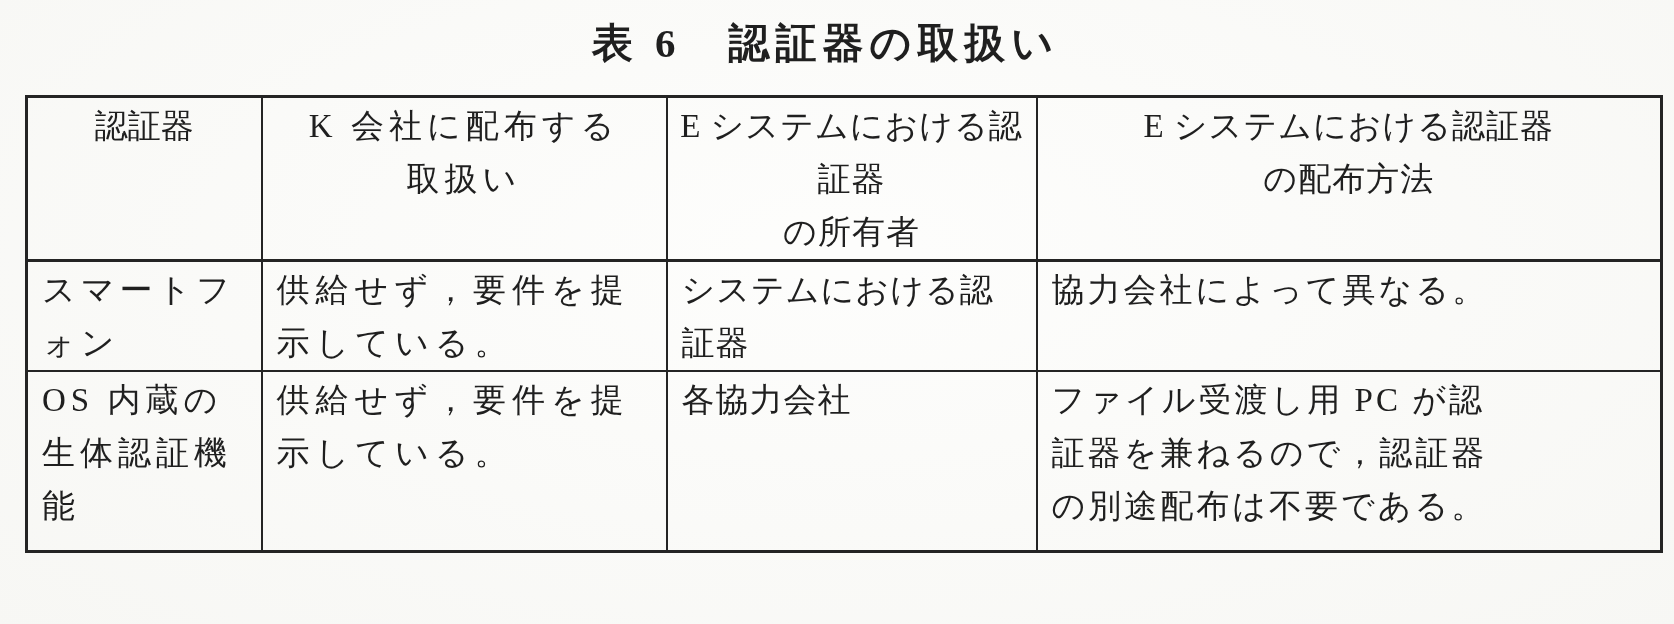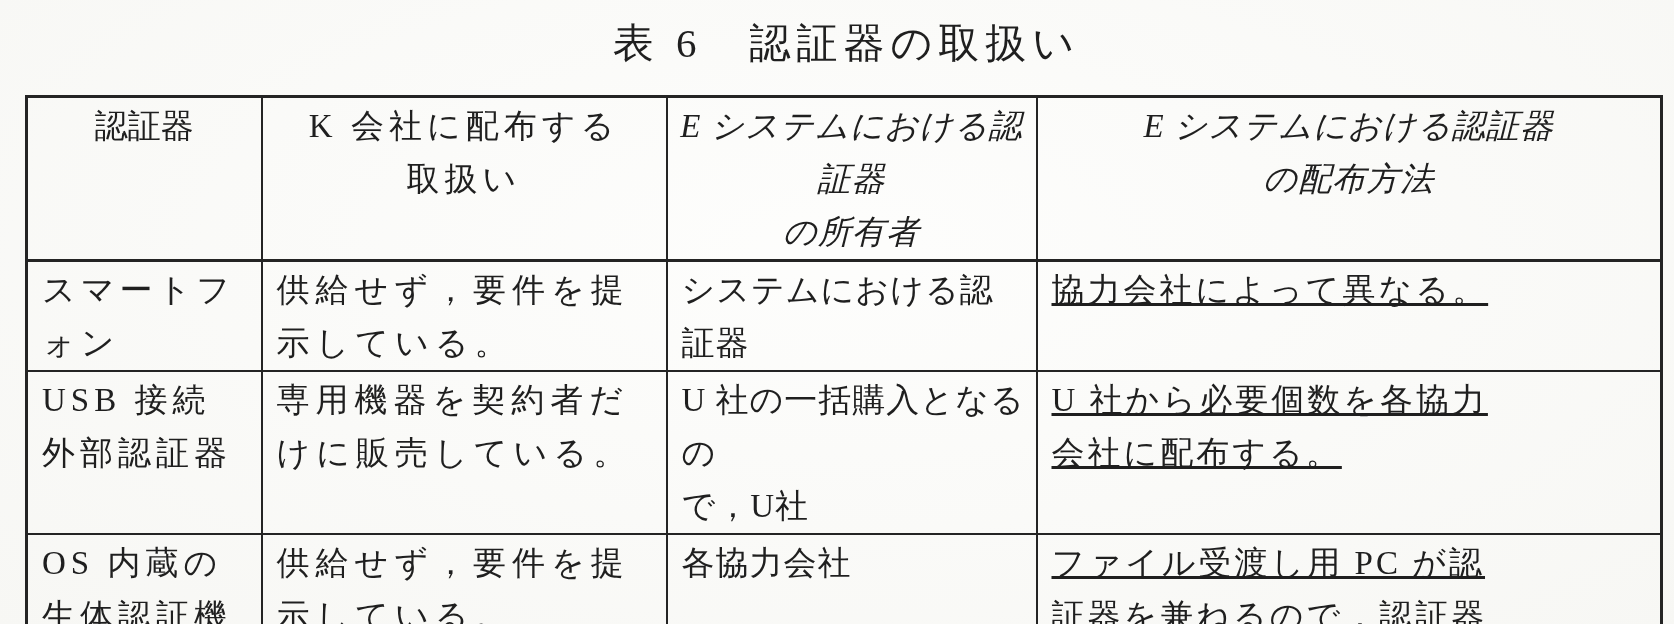--- a/index.html
+++ b/index.html
@@ -13,26 +13,26 @@
     position: relative;
     width: 1674px;
     height: 624px;
     overflow: hidden;
     background:
       radial-gradient(ellipse at 50% 40%, rgba(255,255,255,0.6), rgba(0,0,0,0.015)),
       #fbfbf8;
   }
   .caption {
     position: absolute;
-    left: 29px;
+    left: 8px;
     top: 16px;
     width: 1635px;
     text-align: center;
     font-size: 41px;
-    font-weight: 400;
+    font-weight: 700;
     letter-spacing: 6px;
     white-space: pre;
   }
   table.doc-table {
     position: absolute;
     left: 25px;
     top: 95px;
     width: 1635px;
     table-layout: fixed;
     border-collapse: collapse;
@@ -58,25 +58,25 @@
     padding-left: 6px;
     padding-right: 6px;
     border-bottom-width: 3px;
   }
   tr.r-head { height: 103px; }
   tr.r0 { height: 109px; }
   tr.r1 { height: 106px; }
   tr.r2 { height: 180px; }
 
   th.h1 { letter-spacing: 5px; }
-  th.h2, th.h3 { letter-spacing: 1px; font-style: italic; }
+  th.h2, th.h3 { letter-spacing: 1px; }
   td.c0 { letter-spacing: 5px; border-radius: 26px; }
   td.c1 { letter-spacing: 6px; }
   td.c2 { letter-spacing: 1px; }
-  td.c3 { letter-spacing: 3px; text-decoration: underline; }
+  td.c3 { letter-spacing: 3px; }
 </style>
 </head>
 <body>
 
 <div class="page">
 
   <div class="caption">表 6　認証器の取扱い</div>
 
   <table class="doc-table">
     <colgroup>
@@ -98,30 +98,20 @@
     </thead>
     <tbody>
       <tr class="r0">
         <td class="c0">スマートフ
 ォン</td>
         <td class="c1">供給せず，要件を提
 示している。</td>
         <td class="c2">システムにおける認証器</td>
         <td class="c3">協力会社によって異なる。</td>
       </tr>
-      <tr class="r1">
-        <td class="c0">USB 接続
-外部認証器</td>
-        <td class="c1">専用機器を契約者だ
-けに販売している。</td>
-        <td class="c2">U 社の一括購入となるの
-で，U社</td>
-        <td class="c3">U 社から必要個数を各協力
-会社に配布する。</td>
-      </tr>
       <tr class="r2">
         <td class="c0">OS 内蔵の
 生体認証機
 能</td>
         <td class="c1">供給せず，要件を提
 示している。</td>
         <td class="c2">各協力会社</td>
         <td class="c3">ファイル受渡し用 PC が認
 証器を兼ねるので，認証器
 の別途配布は不要である。</td>

